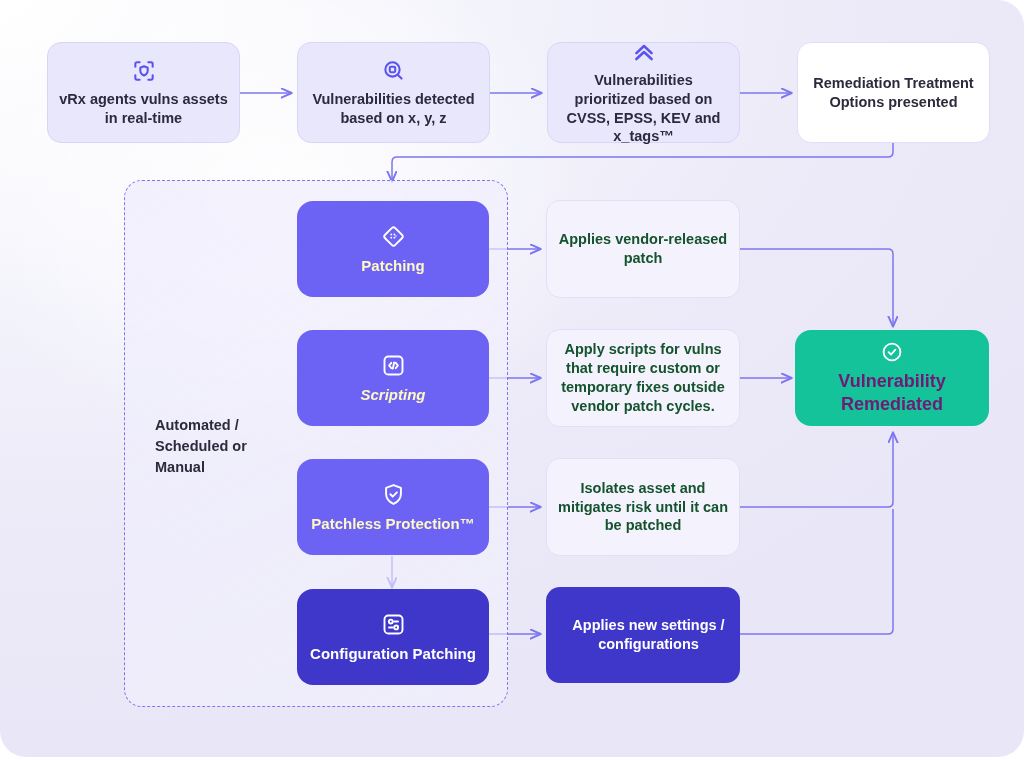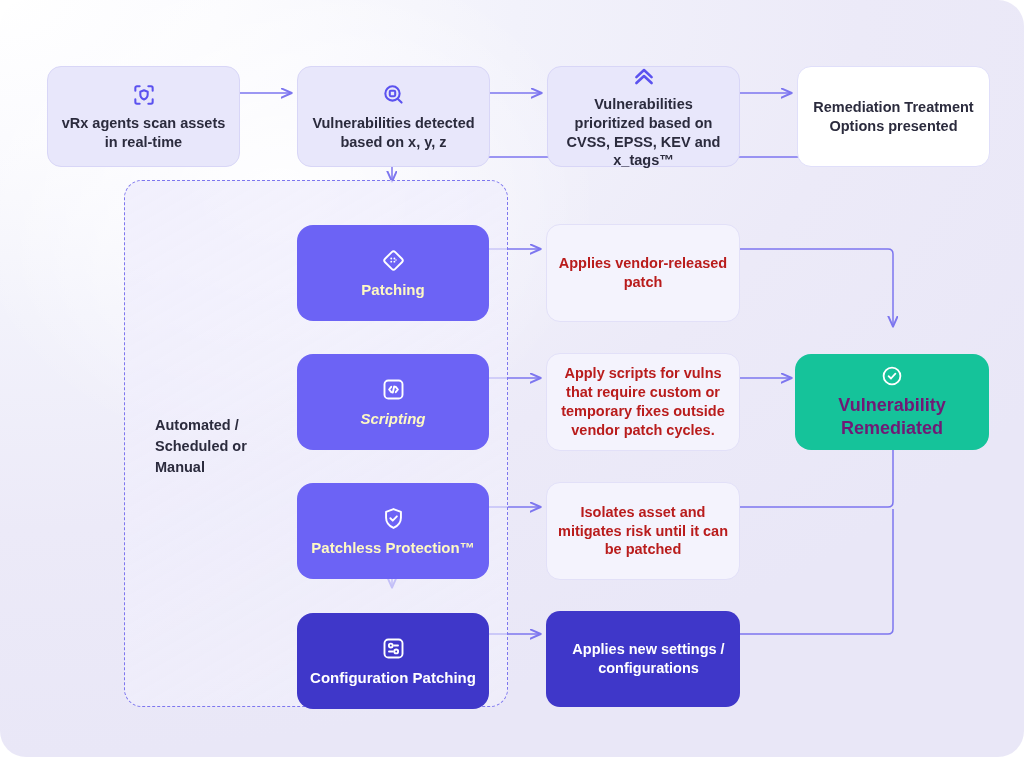--- a/index.html
+++ b/index.html
@@ -32,21 +32,20 @@
   .node {
     position: absolute;
     border-radius: 14px;
     display: flex;
     flex-direction: column;
     align-items: center;
     justify-content: center;
     text-align: center;
     line-height: 1.3;
     padding: 8px 10px;
-    margin-top: 24px;
   }
   .node .label { display: block; width: 100%; }
 
   
   .card-lav {
     background: #e8e7fb;
     border: 1px solid #d8d6f7;
     color: #2b2b3d;
     font-size: 14.5px;
     font-weight: 700;
@@ -56,21 +55,21 @@
     background: #ffffff;
     border: 1px solid #e0dffa;
     color: #2b2b3d;
     font-size: 14.5px;
     font-weight: 700;
   }
   
   .card-ghost {
     background: #f4f3fd;
     border: 1px solid #e2e0f8;
-    color: #b91c1c;
+    color: #14532d;
     font-size: 14.5px;
     font-weight: 700;
   }
   
   .card-peri {
     background: #6c63f5;
     color: #fef9c3;
     font-size: 15px;
     font-weight: 600;
     border-radius: 16px;
@@ -165,21 +164,21 @@
   <div class="node card-lav" style="left:47px; top:42px; width:193px; height:101px;">
     <span class="node-icon">
       <svg width="26" height="26" viewBox="0 0 24 24" fill="none" stroke="#5b52ef" stroke-width="1.9" stroke-linecap="round" stroke-linejoin="round">
         <path d="M4 8V5.5A1.5 1.5 0 0 1 5.5 4H8"></path>
         <path d="M16 4h2.5A1.5 1.5 0 0 1 20 5.5V8"></path>
         <path d="M20 16v2.5a1.5 1.5 0 0 1-1.5 1.5H16"></path>
         <path d="M8 20H5.5A1.5 1.5 0 0 1 4 18.5V16"></path>
         <path d="M12 7.6l3.4 1.4v2.6c0 2.2-1.4 3.8-3.4 4.5-2-0.7-3.4-2.3-3.4-4.5V9z"></path>
       </svg>
     </span>
-    <span class="label">vRx agents scan assets in real-time</span>
+    <span class="label">vRx agents vulns assets in real-time</span>
   </div>
 
   <div class="node card-lav" style="left:297px; top:42px; width:193px; height:101px;">
     <span class="node-icon">
       <svg width="26" height="26" viewBox="0 0 24 24" fill="none" stroke="#5b52ef" stroke-width="1.9" stroke-linecap="round" stroke-linejoin="round">
         <circle cx="10.6" cy="10.6" r="6.6"></circle>
         <rect x="8.1" y="8.1" width="5" height="5" rx="1"></rect>
         <line x1="15.6" y1="15.6" x2="19" y2="19"></line>
       </svg>
     </span>

